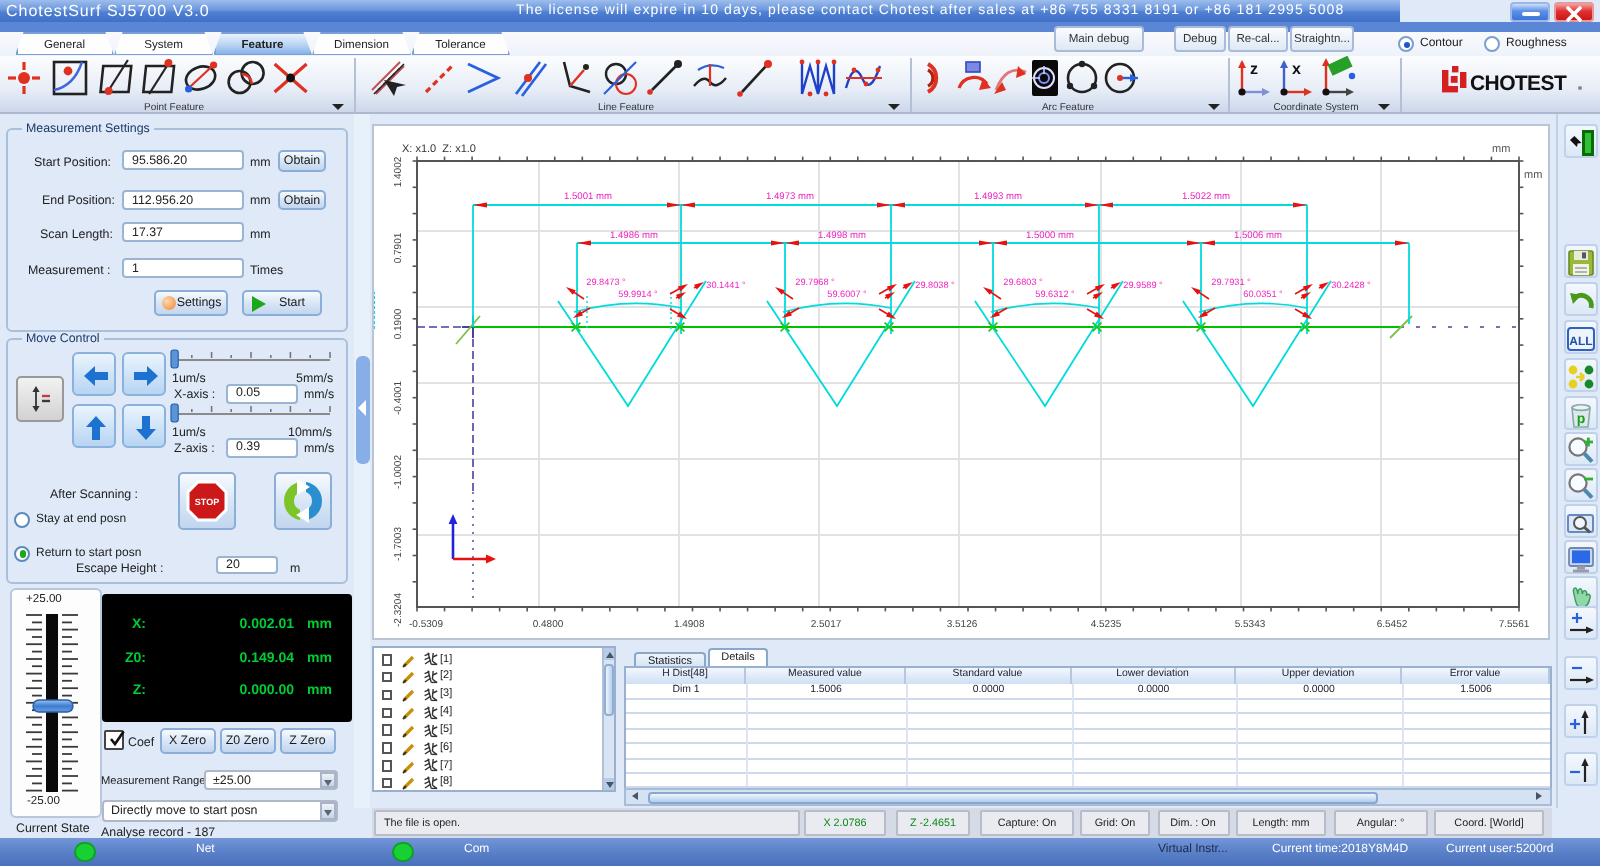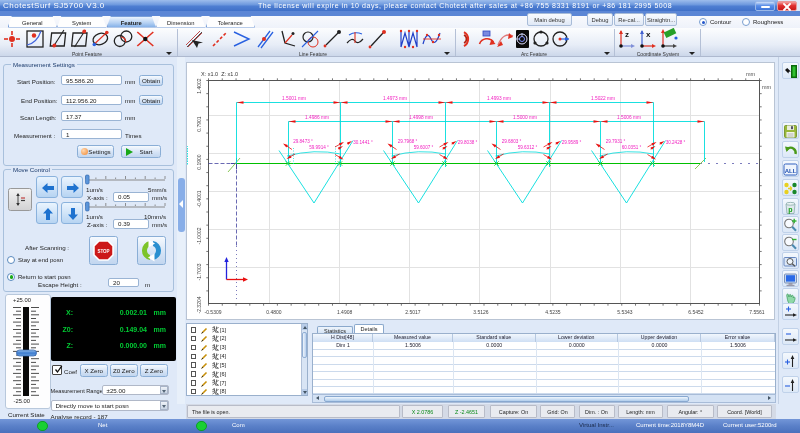--- a/index.html
+++ b/index.html
@@ -1,19 +1,19 @@
 <!DOCTYPE html>
 <html><head><meta charset="utf-8">
 <style>
 *{margin:0;padding:0;box-sizing:border-box;font-family:"Liberation Sans",sans-serif;white-space:nowrap;}
 html,body{width:800px;height:433px;overflow:hidden;}
 #app{position:relative;width:800px;height:433px;background:#dfe9f8;font-family:"Liberation Sans",sans-serif;}
 .abs{position:absolute;}
 
-#titlebar{left:0;top:0;width:778px;height:11px;background:linear-gradient(#9dbdec 0%,#6b97dd 45%,#4f7fd2 55%,#3f70c8 100%);}
+#titlebar{left:0;top:0;width:700px;height:11px;background:linear-gradient(#9dbdec 0%,#6b97dd 45%,#4f7fd2 55%,#3f70c8 100%);}
 #titlebar .t1{left:3px;top:1px;font-size:8px;letter-spacing:0.5px;color:#fff;}
 #titlebar .t2{left:258px;top:1.5px;font-size:7px;letter-spacing:0.55px;color:#fff;}
 .winbtn{top:1px;width:20px;height:9.5px;border-radius:2px;}
 #minbtn{left:755px;background:linear-gradient(#cfe0f8,#5b8fe8 45%,#3c74d8);border:1px solid #9ab8e8;}
 #minbtn div{position:absolute;left:5px;top:4px;width:9px;height:2px;background:#fff;border-radius:1px;}
 #closebtn{left:777px;background:linear-gradient(#f4a0a0,#e03030 45%,#c81818);border:1px solid #e89a9a;color:#fff;font-size:8px;font-weight:bold;text-align:center;line-height:9px;}
 
 #tabrow{left:0;top:11px;width:800px;height:16.5px;background:linear-gradient(#fdfdfe,#eef2fa);}
 #tabstrip{left:0;top:0;width:800px;height:4.8px;background:#5b86d5;}
 .tab{top:4.5px;height:12px;font-size:5.8px;color:#222;text-align:center;line-height:12px;clip-path:polygon(9% 0,91% 0,100% 100%,0 100%);background:#fefefe;border:1px solid #7a9fd8;}
@@ -294,20 +294,31 @@
   <div class="tsep" style="left:614px;"></div>
   <div class="tsep" style="left:700px;"></div>
   <div class="tlabel" style="left:87px;">Point Feature</div>
   <div class="tlabel" style="left:313px;">Line Feature</div>
   <div class="tlabel" style="left:534px;">Arc Feature</div>
   <div class="tlabel" style="left:658px;">Coordinate System</div>
   <div class="tdrop" style="left:166px;"></div>
   <div class="tdrop" style="left:444px;"></div>
   <div class="tdrop" style="left:604px;"></div>
   <div class="tdrop" style="left:689px;"></div>
+  <div id="chotest" class="abs" style="left:721px;top:5px;"><svg width="72" height="16">
+          <g fill="#d42020">
+            <rect x="0" y="2" width="3.2" height="8"></rect>
+            <rect x="0" y="10" width="8" height="3.2"></rect>
+            <rect x="5" y="0" width="3.2" height="3.2"></rect>
+            <rect x="9" y="3" width="3.2" height="8"></rect>
+            <rect x="4.4" y="5" width="3.4" height="3.4"></rect>
+          </g>
+          <text x="14" y="12" font-size="10.5" font-weight="bold" fill="#111" font-family="Liberation Sans,sans-serif" letter-spacing="-0.3">CHOTEST</text>
+          <circle cx="69" cy="11" r="1" fill="#888"></circle>
+        </svg></div>
 </div>
 
 <div id="leftpanel" class="abs">
 
  <div class="abs gbox" style="left:3px;top:7px;width:171px;height:102px;"></div>
  <div class="glabel" style="left:11px;top:3.5px;">Measurement Settings</div>
  <div class="flabel" style="left:17px;top:20.5px;">Start Position:</div>
  <div class="finput" style="left:61px;top:18.4px;width:61px;height:10px;line-height:9px;">95.586.20</div>
  <div class="flabel" style="left:125px;top:20.5px;">mm</div>
  <div class="btn" style="left:139px;top:18px;width:24px;height:10.5px;line-height:9.5px;">Obtain</div>

